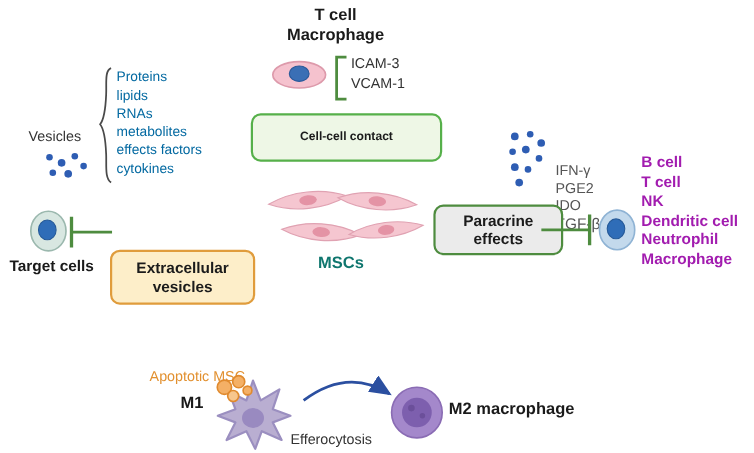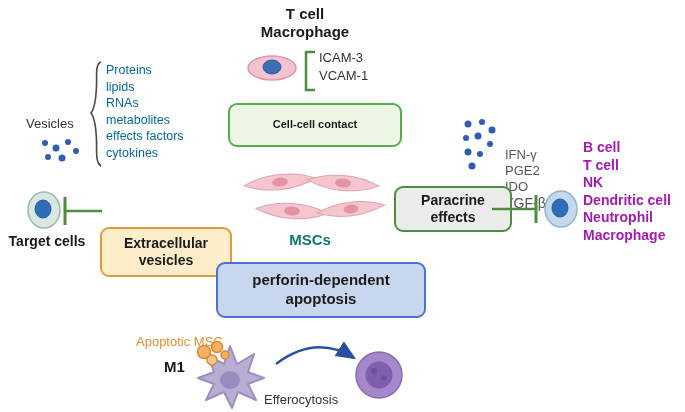--- a/index.html
+++ b/index.html
@@ -139,21 +139,20 @@
 
   <div class="abs cells-list" style="left:583px;top:139px;">
     <span>B cell</span>
     <span>T cell</span>
     <span>NK</span>
     <span>Dendritic cell</span>
     <span>Neutrophil</span>
     <span>Macrophage</span>
   </div>
 
-  <div class="box box-blue" style="left:216px;top:262px;width:210px;height:56px;padding:0 20px;box-sizing:border-box;">perforin-dependent apoptosis</div>
 
   <div class="abs orange-text" style="left:136px;top:334px;">Apoptotic MSC</div>
 
   <svg class="abs" style="left:190px;top:338px;" width="78" height="72" viewBox="0 0 78 72">
     <path d="M40,8 L47,26 L64,16 L58,34 L74,40 L58,46 L66,62 L48,54 L42,70 L34,54 L16,62 L24,46 L8,40 L24,34 L18,18 L34,26 Z" fill="#b9aed1" stroke="#9b8fc0" stroke-width="2" stroke-linejoin="round"></path>
     <ellipse cx="40" cy="42" rx="10" ry="9" fill="#998ac0"></ellipse>
     <circle cx="14" cy="14" r="6.5" fill="#f4b066" stroke="#e08a2e" stroke-width="1.5"></circle>
     <circle cx="27" cy="9" r="5.5" fill="#f4b066" stroke="#e08a2e" stroke-width="1.5"></circle>
     <circle cx="22" cy="22" r="5" fill="#f7c68d" stroke="#e08a2e" stroke-width="1.5"></circle>
     <circle cx="35" cy="17" r="4" fill="#f4b066" stroke="#e08a2e" stroke-width="1.5"></circle>
@@ -170,16 +169,17 @@
     <path d="M6,36 Q46,6 84,30" fill="none" stroke="#2b4fa0" stroke-width="2.5" marker-end="url(#ah)"></path>
   </svg>
 
   <svg class="abs" style="left:352px;top:348px;" width="54" height="54" viewBox="0 0 54 54">
     <circle cx="27" cy="27" r="23" fill="#a488cb" stroke="#8a6cb4" stroke-width="1.5"></circle>
     <circle cx="27" cy="27" r="13.5" fill="#7d5fae"></circle>
     <circle cx="22" cy="23" r="3" fill="#6b4f9a"></circle>
     <circle cx="32" cy="30" r="2.5" fill="#6b4f9a"></circle>
   </svg>
 
+  <div class="abs bold-label" style="left:408px;top:363px;">M2 macrophage</div>
 
   <div class="abs plain-13" style="left:264px;top:392px;">Efferocytosis</div>
 
 </div>
 
 </body></html>

